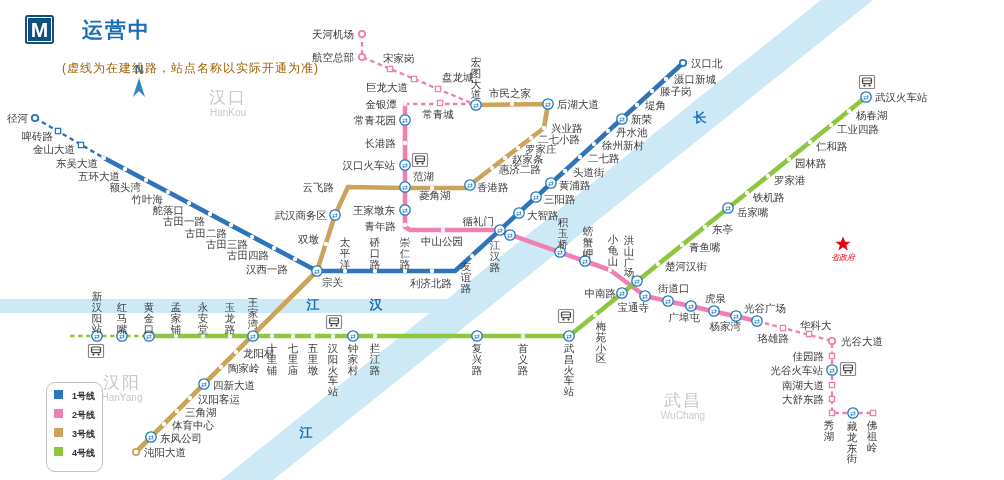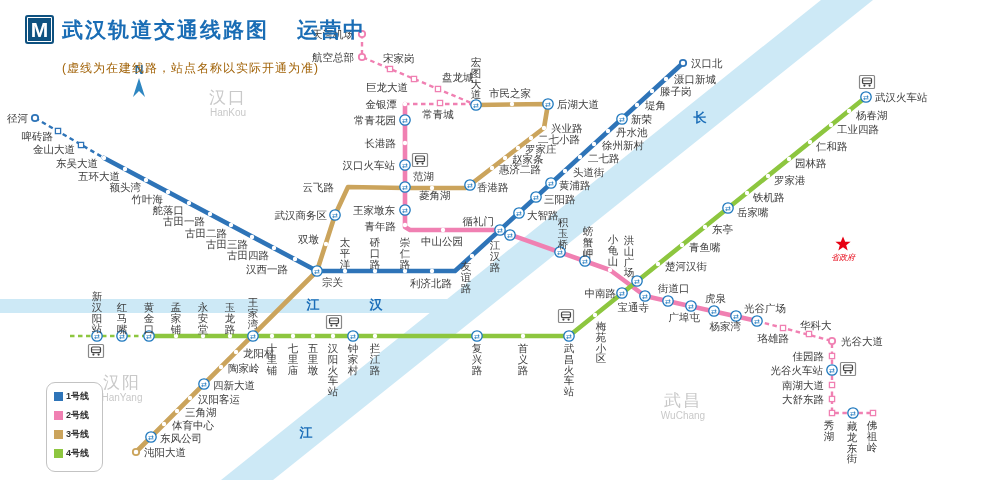--- a/index.html
+++ b/index.html
@@ -9,21 +9,21 @@
   .header{position:absolute;left:25px;top:15px;z-index:5;}
   .titlerow{display:flex;align-items:center;}
   .logo{width:29px;height:29px;background:#0e5180;color:#fff;font-weight:bold;font-size:21px;
         display:flex;align-items:center;justify-content:center;border-radius:3px;
         box-shadow:inset 0 0 0 2px #0e5180, inset 0 0 0 3px #ffffff;}
   .title{color:#1a6db5;font-size:21px;font-weight:bold;letter-spacing:2px;margin-left:8px;}
   .status{color:#1a6db5;font-size:21px;font-weight:bold;letter-spacing:2px;margin-left:28px;}
   .subtitle{color:#a16207;font-size:12px;margin-top:16px;margin-left:37px;letter-spacing:1px;}
   #legend{position:absolute;left:46px;top:382px;width:48px;border:1px solid #c3c3c3;
           border-radius:9px;padding:7px 0 5px 7px;background:#fff;z-index:5;}
-  .lrow{display:flex;align-items:center;margin-bottom:6px;}
+  .lrow{display:flex;margin-bottom:6px;gap:6px;}
   .sw{width:9px;height:9px;display:inline-block;margin-right:3px;}
   .ltxt{font-size:9px;color:#333;font-weight:bold;white-space:nowrap;}
 </style>
 </head>
 <body>
 
 <svg id="map" width="1004" height="480" viewBox="0 0 1004 480">
     <polygon points="821,0 873,0 273,480 221,480" fill="#cde9f6"></polygon>
     <rect x="0" y="299" width="458" height="14" fill="#cde9f6"></rect>
     <text x="700" y="122" text-anchor="middle" fill="#1a6db8" font-size="13" font-weight="bold">长</text>
@@ -361,21 +361,20 @@
     </g>
     <path d="M0,-7.5 L2.2,-2.3 7.6,-2.3 3.2,1.2 4.7,6.5 0,3.2 -4.7,6.5 -3.2,1.2 -7.6,-2.3 -2.2,-2.3 Z" transform="translate(843,244)" fill="#e60012"></path>
     <text x="843" y="260" text-anchor="middle" fill="#e60012" font-size="8" font-style="italic">省政府</text>
     <text x="139" y="74" text-anchor="middle" fill="#1a6db5" font-size="12" font-weight="bold">N</text>
     <path d="M139,78 L133,97 L139,91 L145,97 Z" fill="#2e86c1"></path>
   </svg>
 
 <div class="header">
   <div class="titlerow">
     <div class="logo">M</div>
-    <span class="title">武汉轨道交通线路图</span>
     <span class="status">运营中</span>
   </div>
   <div class="subtitle">(虚线为在建线路，站点名称以实际开通为准)</div>
 </div>
 
 <div id="legend">
     <div class="lrow">
       <span class="sw" style="background: rgb(46, 116, 184);"></span>
       <span class="ltxt">1号线</span>
     </div>

